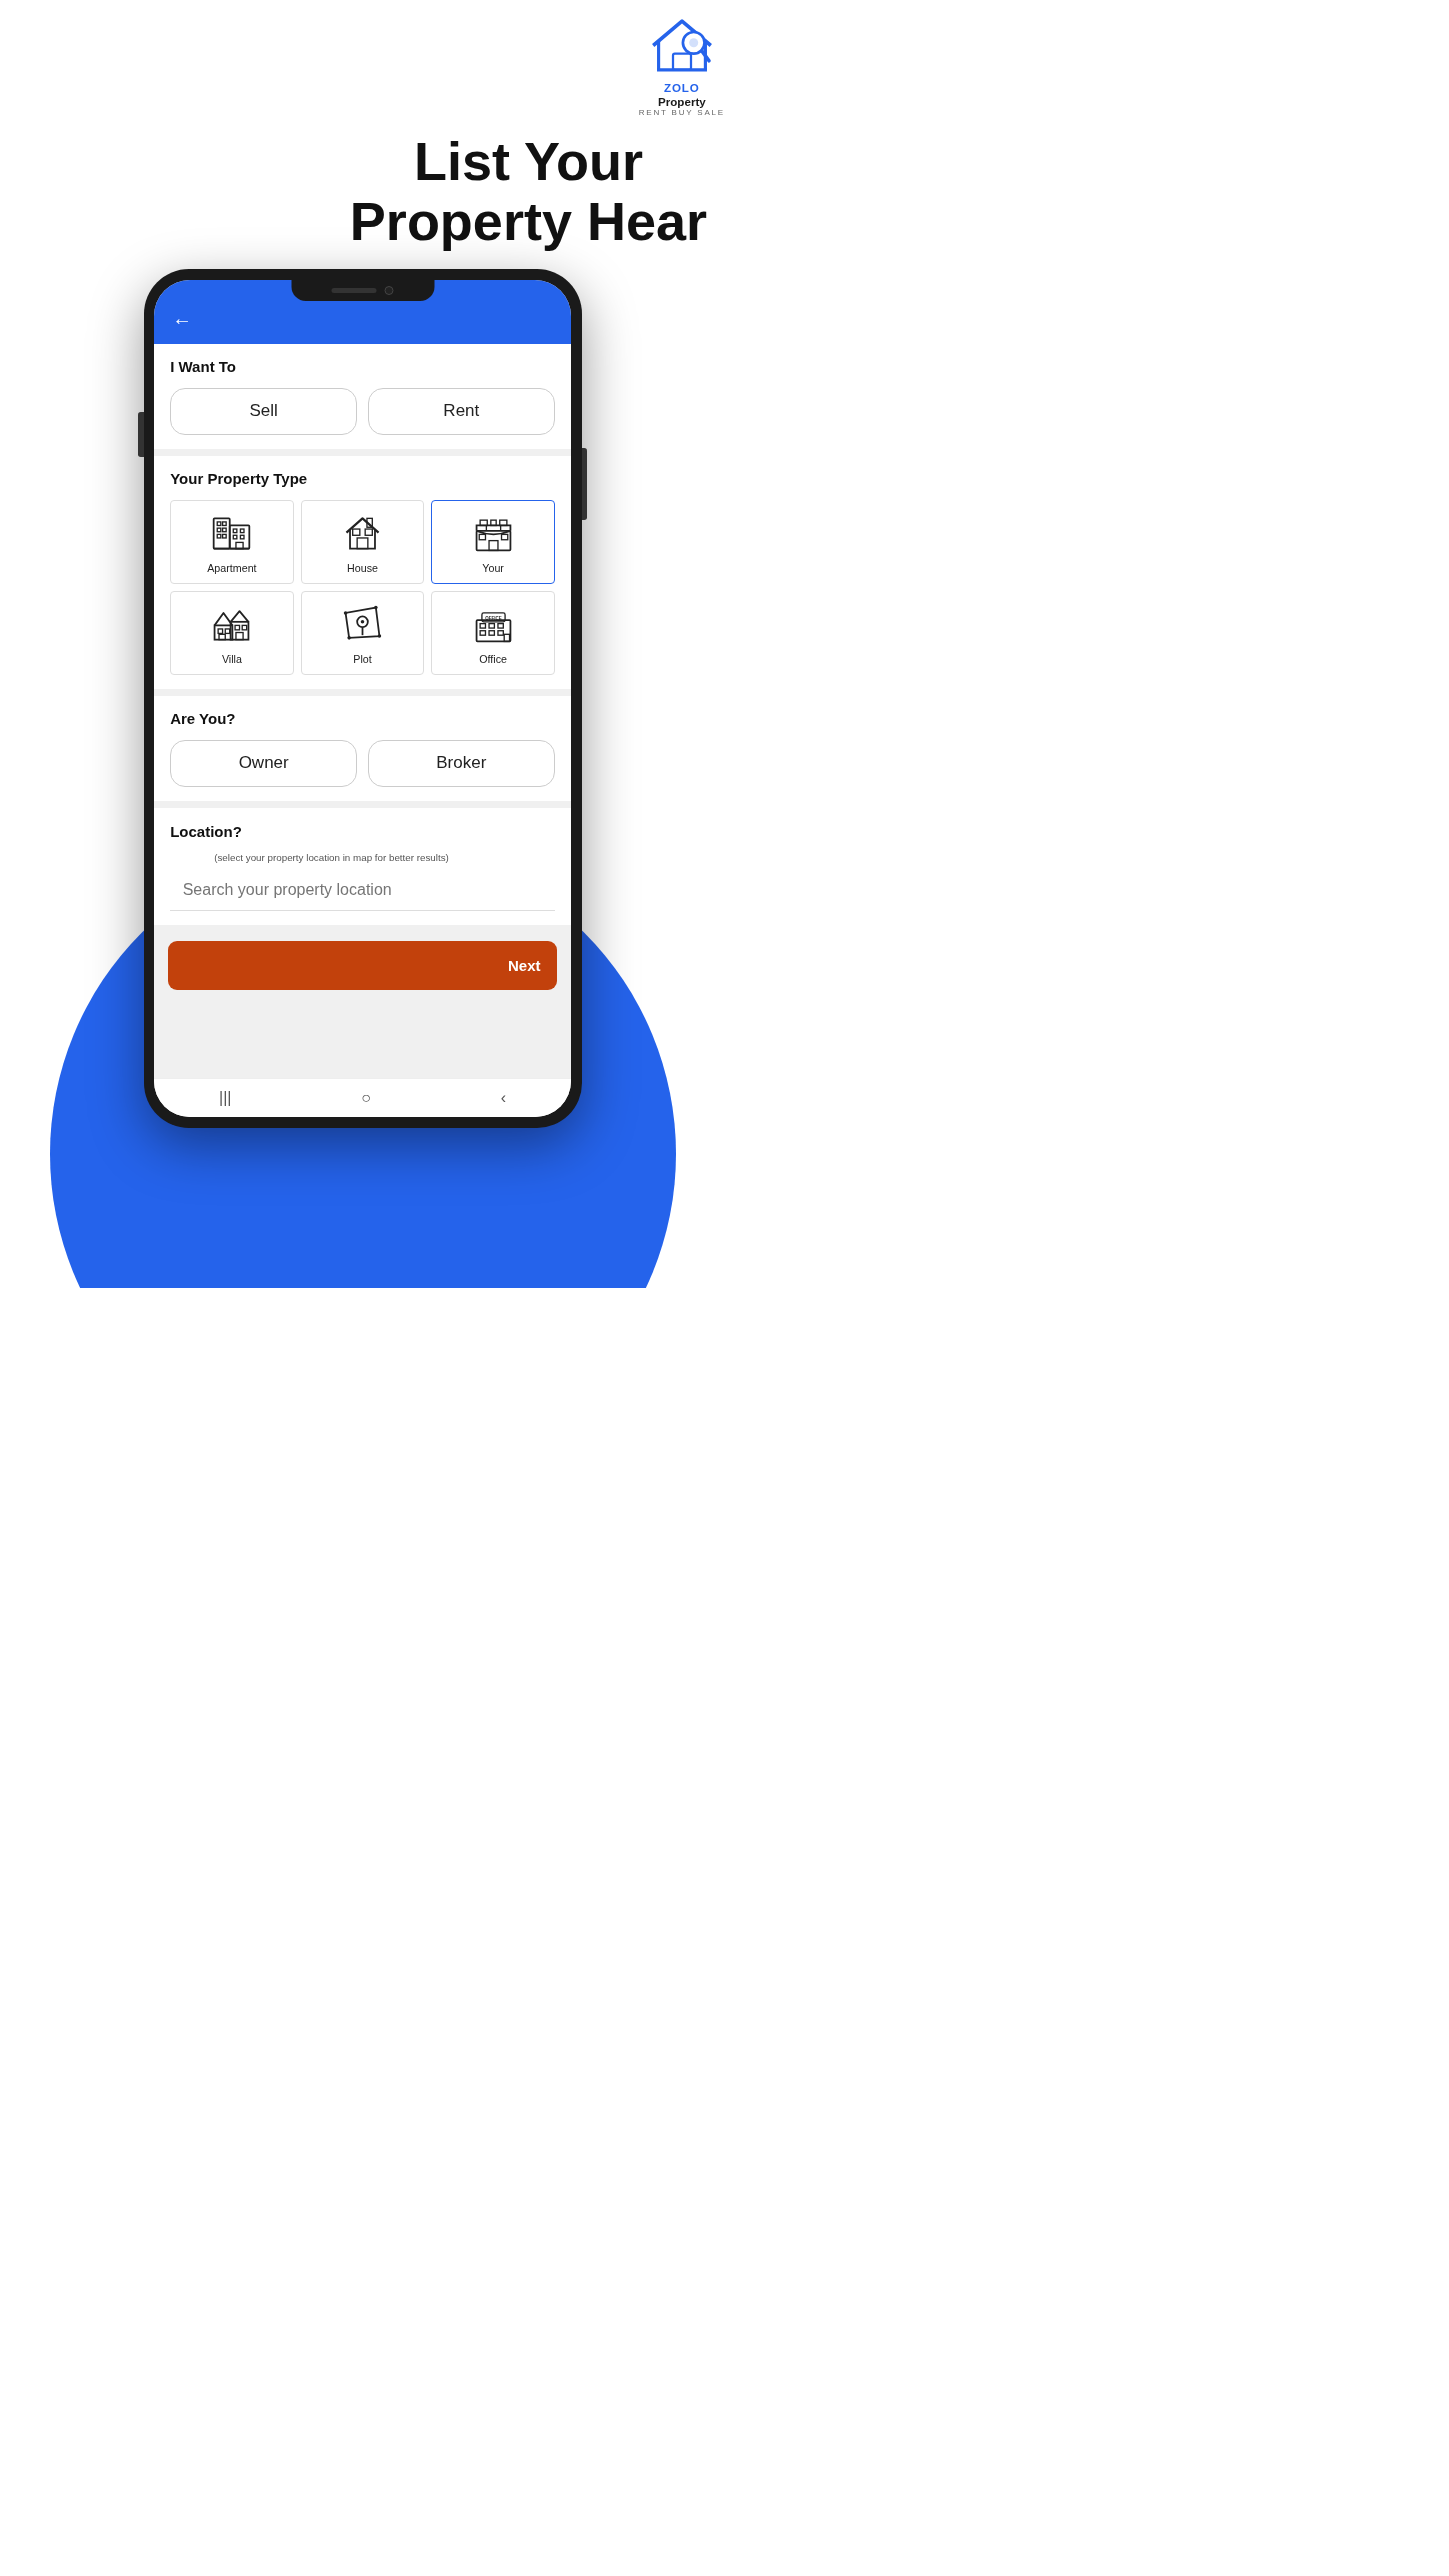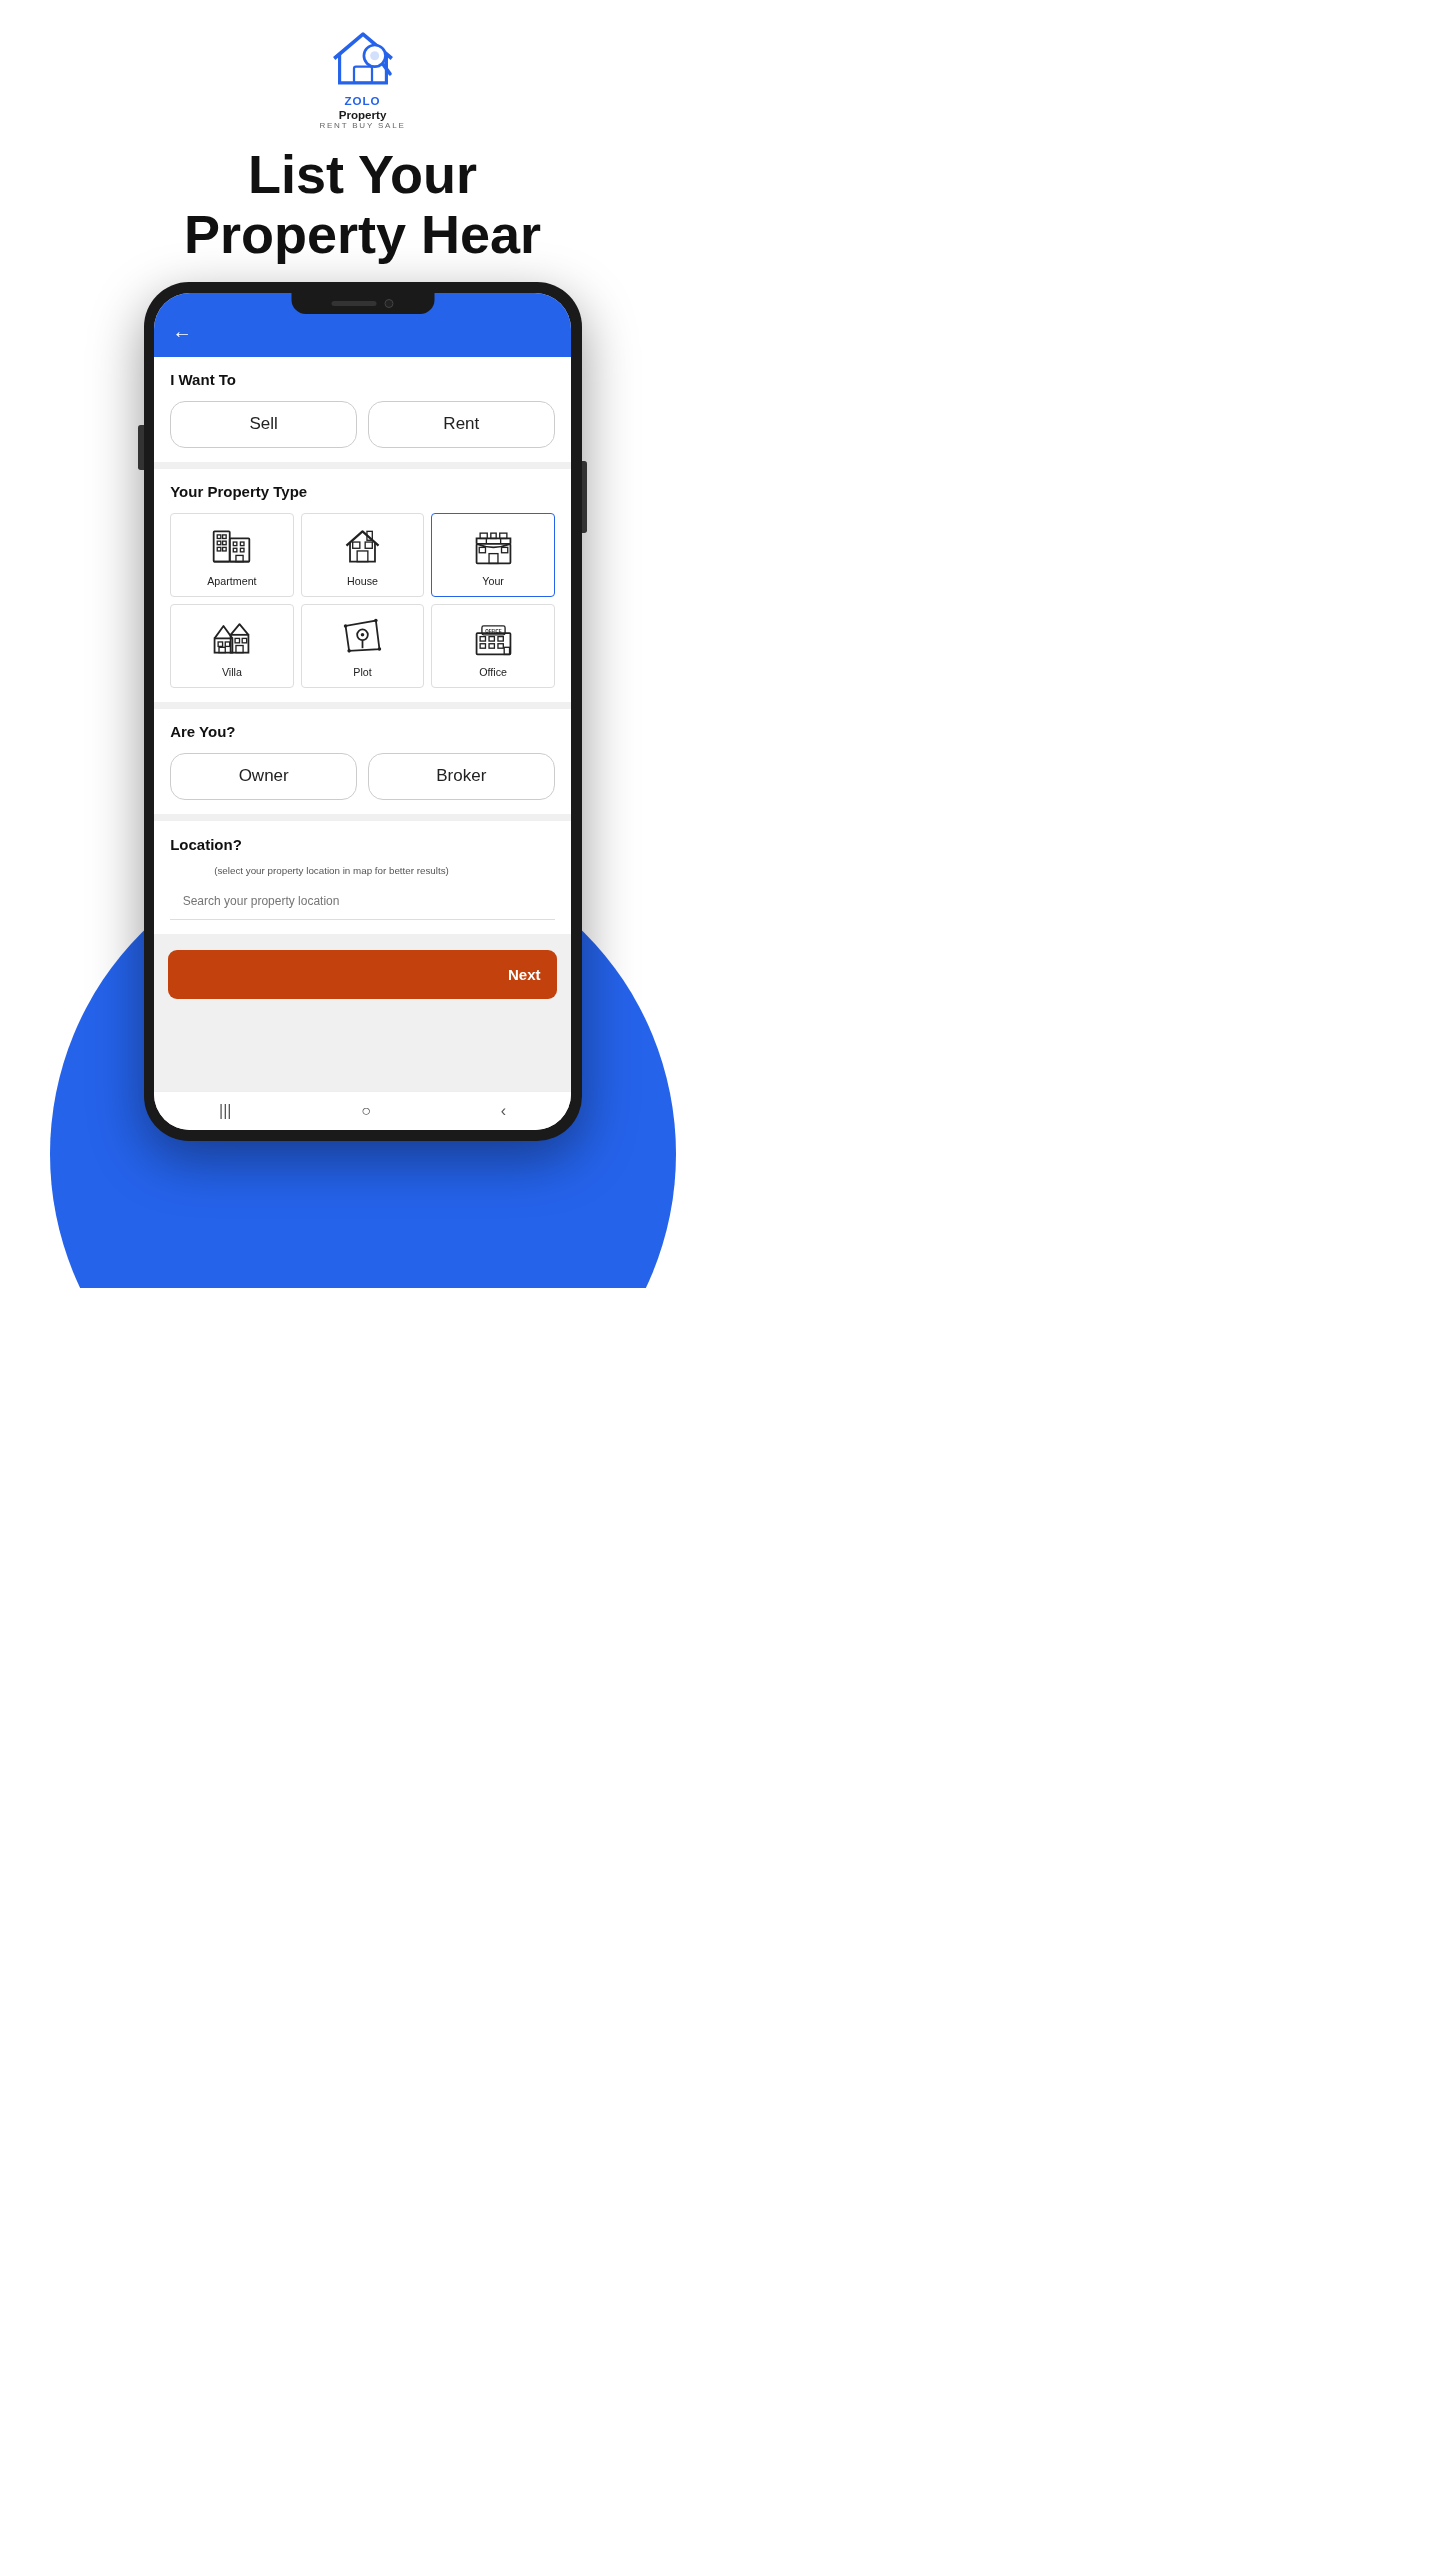--- a/index.html
+++ b/index.html
@@ -23,22 +23,22 @@
       bottom: -179px;
       left: 50%;
       transform: translateX(-50%);
       z-index: 0;
     }
 
     
     .top-section {
       display: flex;
       flex-direction: column;
-      align-items: center;
-      padding-top: 27px;
+      align-items: flex-end;
+      padding-top: 14px;
       position: relative;
       z-index: 1;
     }
 
     .logo-container {
       display: flex;
       flex-direction: column;
       align-items: center;
       margin-bottom: 14.3px;
     }
@@ -269,21 +269,21 @@
       margin-bottom: 7.2px;
       margin-left: 44px;
     }
 
     .location-input {
       width: 100%;
       padding: 10.7px 12.5px;
       border: none;
       border-bottom: 0.9px solid #ddd;
       background: transparent;
-      font-size: 12px;
+      font-size: 16px;
       color: #888;
       outline: none;
     }
 
     
     .next-section {
       background: #f0f0f0;
       padding: 9px 14.3px 7.2px;
     }
 

